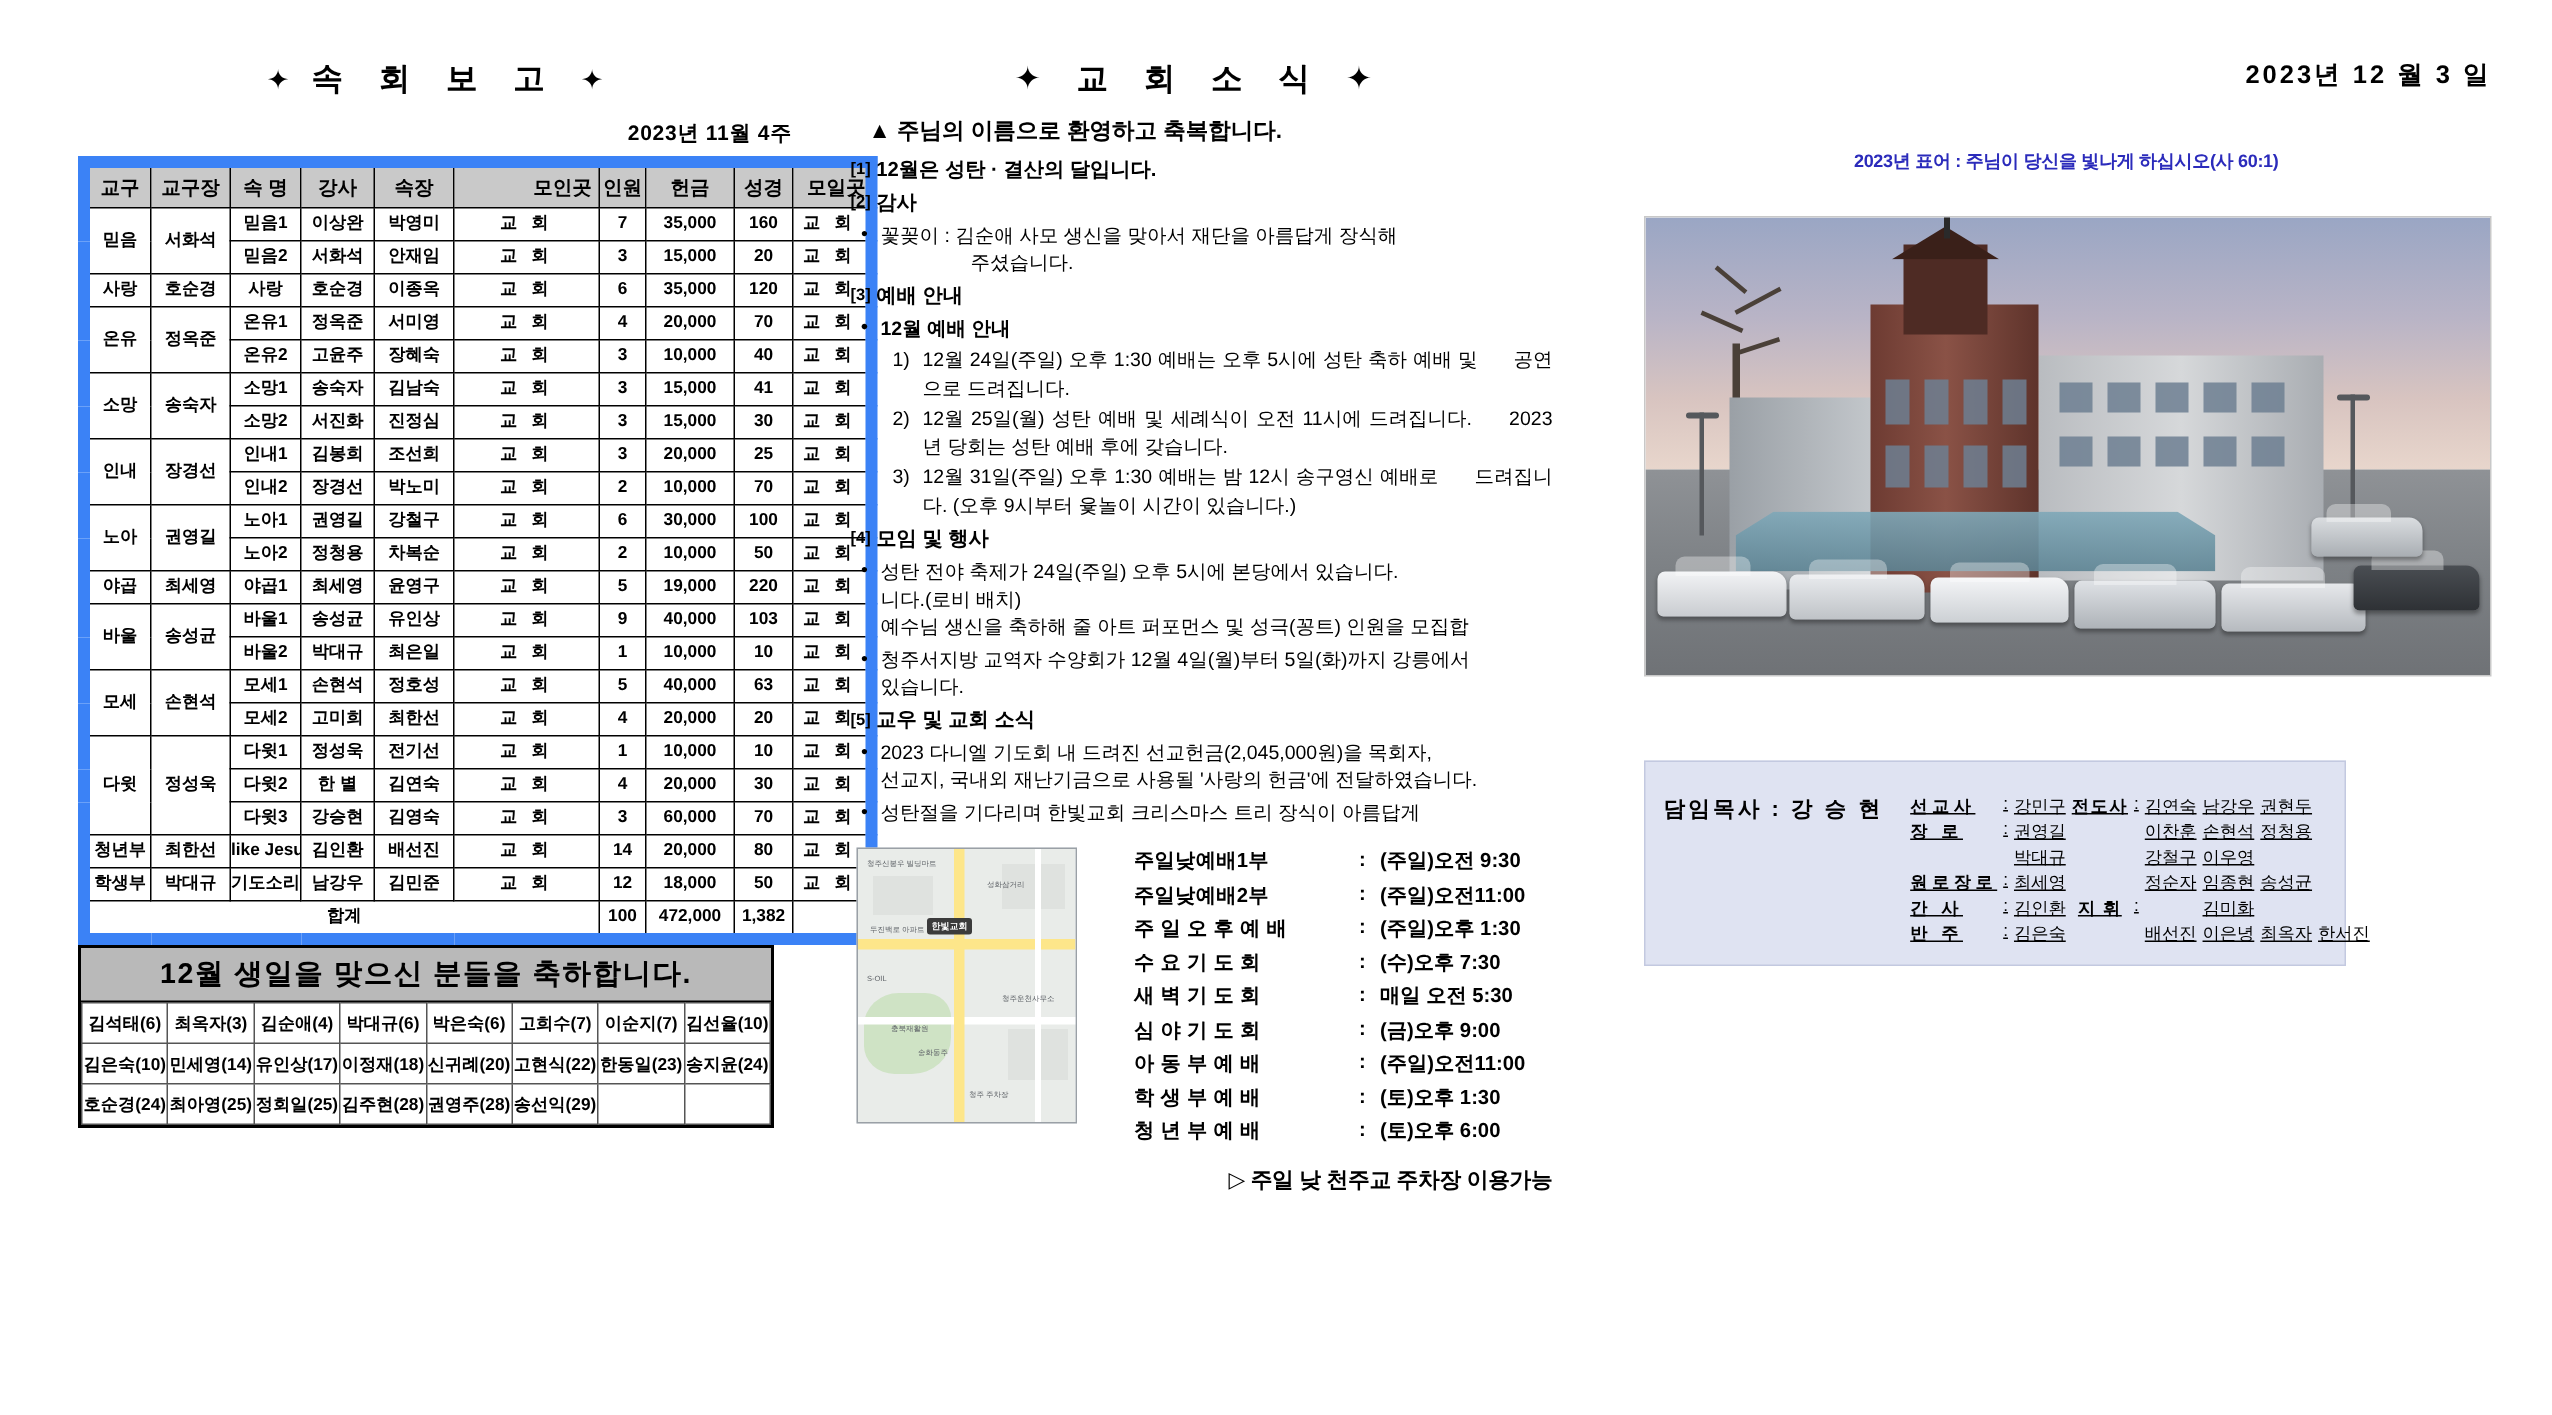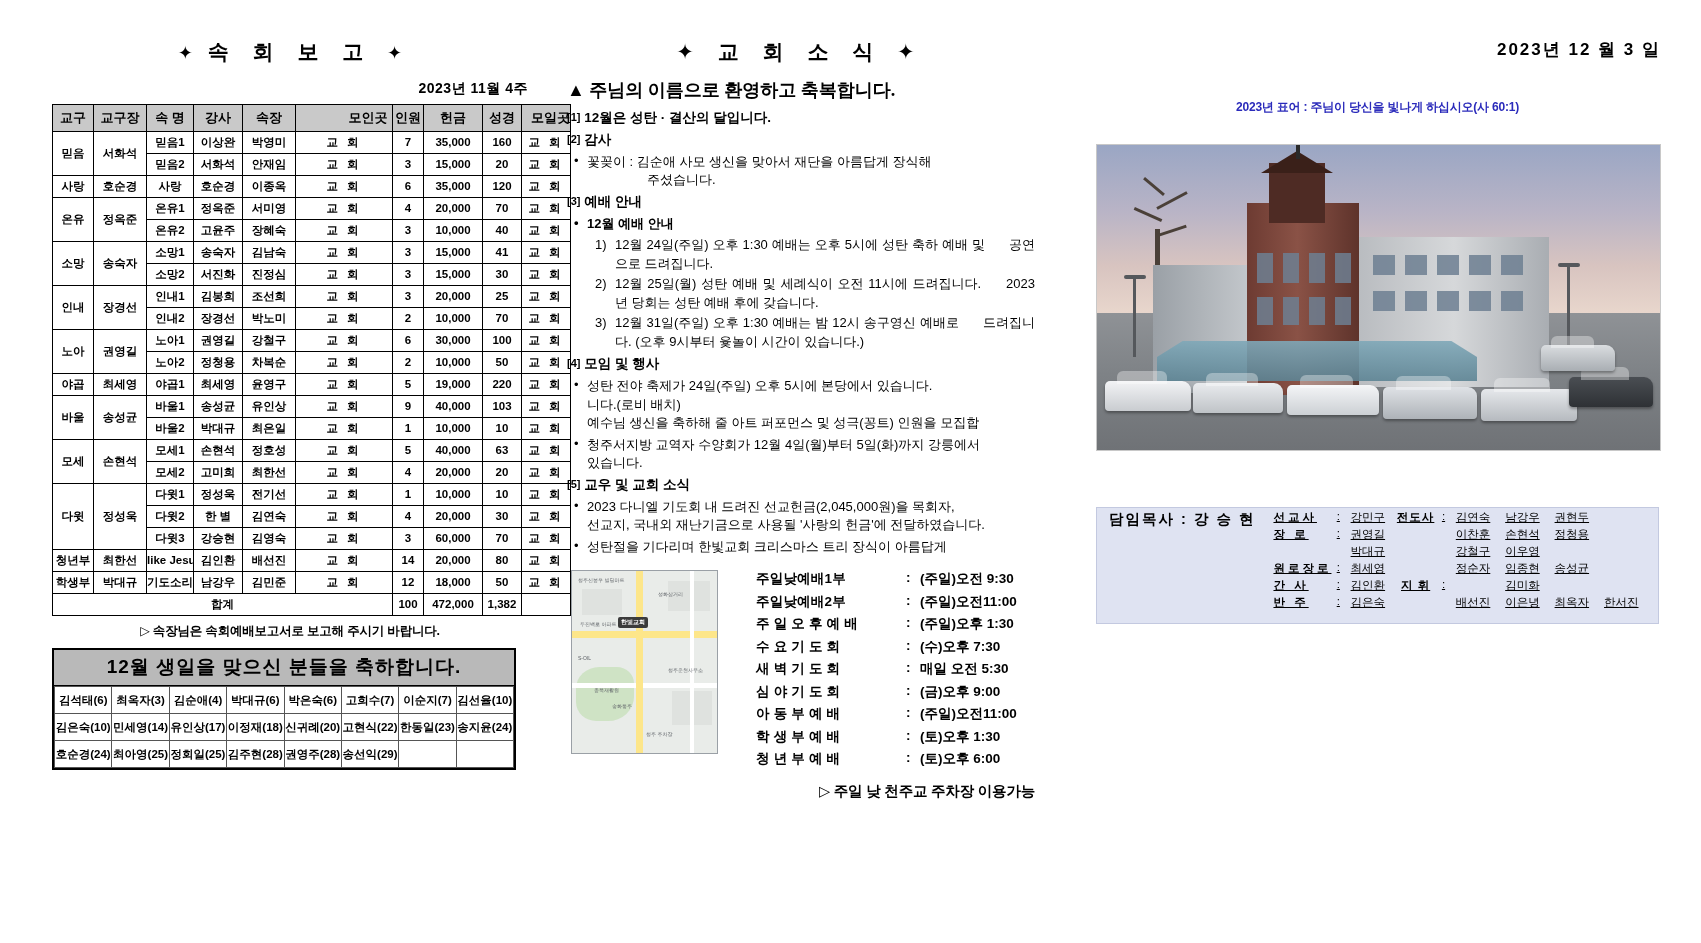--- a/index.html
+++ b/index.html
@@ -34,21 +34,21 @@
   table.cell-table th,table.cell-table td{
     border:1px solid #000;
     font-size:11.5px;font-weight:bold;
     text-align:center;
     padding:1px 0;
     height:19px;
     line-height:1.05;
     white-space:nowrap;
     overflow:hidden;
   }
-  table.cell-table{border:1px solid #3b82f6;}
+  table.cell-table{border:8px solid #3b82f6;}
   table.cell-table th{background:#c9c9c9;font-size:13px;height:24px;}
   td.place{letter-spacing:3px;}
   td.grp,td.leader{font-size:13px;}
   td.total-label{font-size:15px;height:26px;}
   .note-line{
     font-size:12.5px;font-weight:bold;text-align:center;
     margin:7px 0 8px 0;letter-spacing:-.2px;
   }
   
   .bday-wrap{margin-left:12px;width:460px;border:2px solid #000;}
@@ -62,21 +62,21 @@
     border:1px solid #555;font-size:11.5px;font-weight:bold;
     text-align:center;height:26px;padding:0;white-space:nowrap;
   }
 
   
   #mid-col{left:565px;top:20px;width:470px;}
   .news-title{
     font-size:21px;font-weight:bold;letter-spacing:9px;text-align:center;
     margin:18px 0 12px 0;
   }
-  .welcome{font-size:18px;font-weight:bold;margin:0 0 7px 2px;font-family:Liberation Serif, serif;}
+  .welcome{font-size:15px;font-weight:bold;margin:0 0 7px 14px;}
   .num-item{font-size:13.5px;font-weight:bold;margin:0 0 4px 2px;}
   .num-item .idx{font-size:11px;vertical-align:1px;}
   .bullet{
     font-size:13px;margin:0 0 3px 0;padding-left:22px;
     position:relative;line-height:1.42;
   }
   .bullet:before{
     content:"•";position:absolute;left:9px;top:-1px;font-size:13px;
   }
   .bullet.b-strong{font-weight:bold;}
@@ -153,22 +153,22 @@
   .tr-b{position:absolute;background:#4a4038;}
   .car{position:absolute;border-radius:5px 9px 4px 4px;
     box-shadow:0 2px 3px rgba(0,0,0,.35);}
   .car:after{content:"";position:absolute;left:14%;top:-34%;width:58%;height:44%;
     background:rgba(255,255,255,.35);border-radius:6px 6px 0 0;}
   .lamp{position:absolute;width:3px;background:#55585c;}
   .lamp:before{content:"";position:absolute;left:-9px;top:0;width:22px;height:4px;background:#55585c;border-radius:2px;}
 
   
   .staff-box{
-    margin:56px 0 0 6px;width:563px;background:#dfe3f2;
-    border:1px solid #c3c9e0;padding:1px 12px 12px 12px;
+    margin:56px 0 0 6px;width:468px;background:#dfe3f2;
+    border:1px solid #c3c9e0;padding:21px 12px 12px 12px;
     box-sizing:border-box;
   }
   .staff-top{display:flex;align-items:flex-start;}
   .pastor{
     font-size:14.5px;font-weight:bold;letter-spacing:2px;white-space:nowrap;
     margin-right:16px;padding-top:1px;
   }
   table.staff{border-collapse:collapse;font-size:11.5px;flex:1;}
   table.staff td{padding:1px 2px;vertical-align:top;white-space:nowrap;text-decoration:underline;}
   td.s-role{font-weight:bold;letter-spacing:3px;width:54px;text-align:justify;}
@@ -444,21 +444,20 @@
           <tr>
             <td class="total-label" colspan="6">합계</td>
             <td>100</td>
             <td>472,000</td>
             <td>1,382</td>
             <td></td>
           </tr>
         </tbody>
     </table>
 
-    <div class="note-line">▷ 속장님은 속회예배보고서로 보고해 주시기 바랍니다.</div>
 
     <div class="bday-wrap">
       <div class="bday-head">12월 생일을 맞으신 분들을 축하합니다.</div>
       <table class="bday">
         <tbody id="bday-body">
             <tr>
               <td>김석태(6)</td>
               <td>최옥자(3)</td>
               <td>김순애(4)</td>
               <td>박대규(6)</td>

